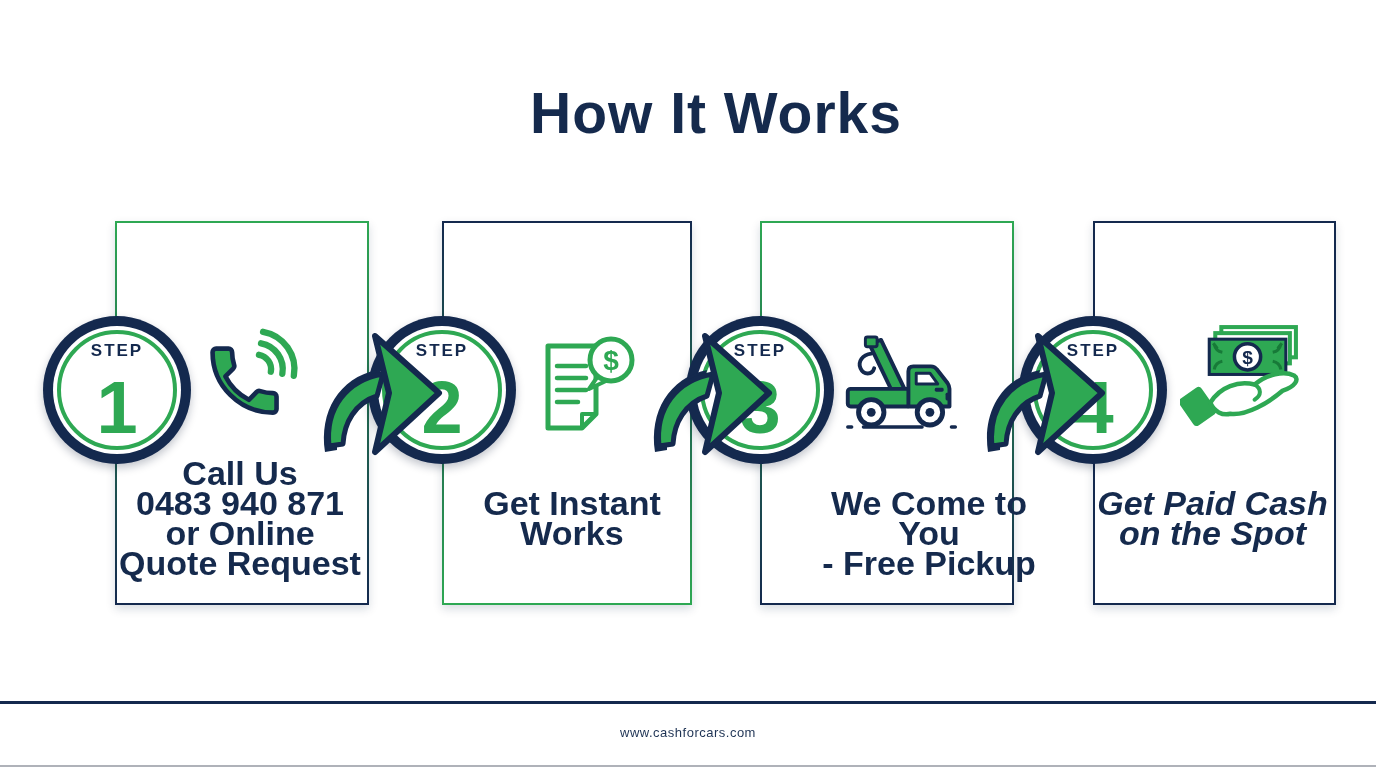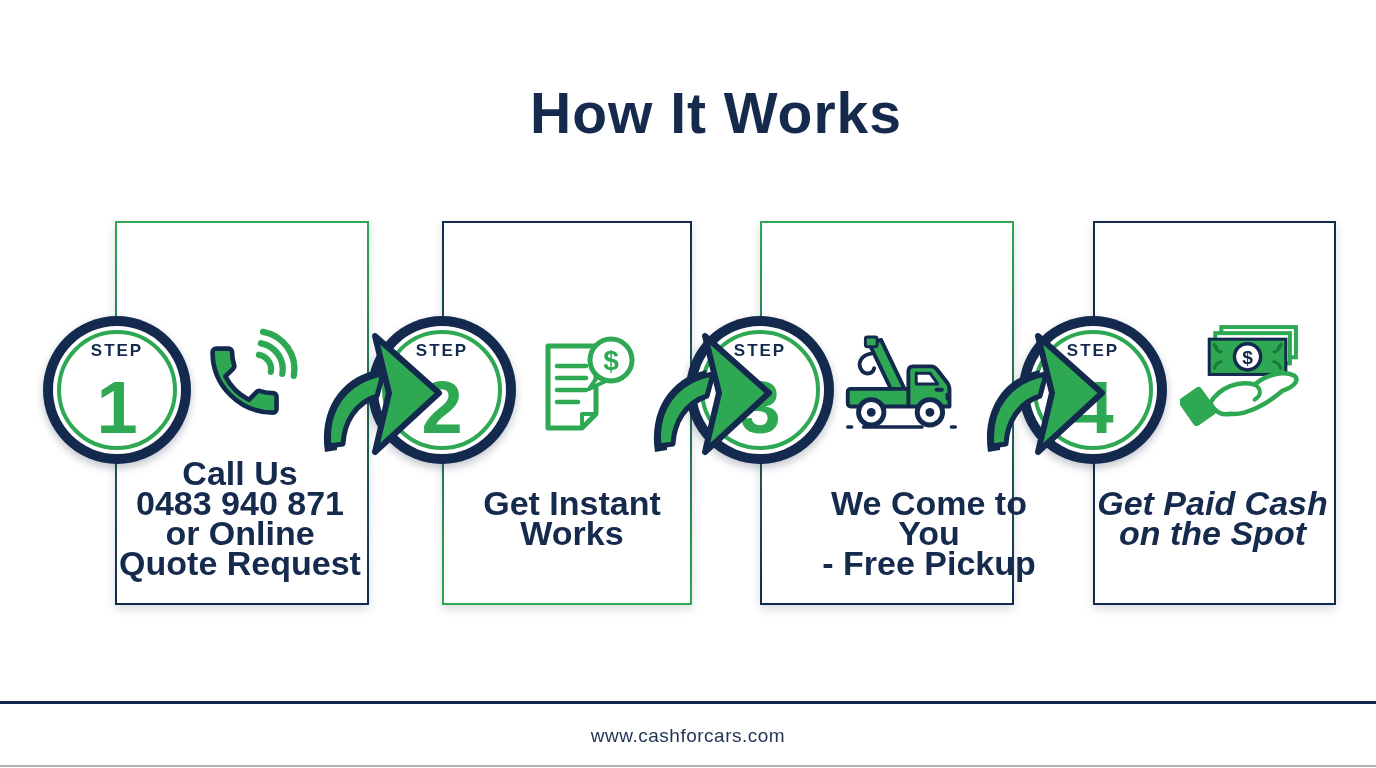--- a/index.html
+++ b/index.html
@@ -38,21 +38,21 @@
     position:absolute;text-align:center;color:#152A4D;
     font-size:34px;font-weight:bold;line-height:30px;
   }
   .text-1{left:115px;width:250px;top:458px;}
   .text-2{left:442px;width:246px;top:488px;margin-left:7px;}
   .text-3{left:760px;width:250px;top:488px;margin-left:44px;}
   .text-4{left:1093px;width:239px;top:488px;font-style:italic;}
   .footer-line{position:absolute;top:701px;left:0;width:100%;height:3px;background:#14294E;}
   .footer-text{
     position:absolute;top:725px;left:0;width:100%;text-align:center;
-    font-size:19px;font-weight:500;color:#1E3354;letter-spacing:.5px;
+    font-size:13px;font-weight:500;color:#1E3354;letter-spacing:.5px;
   }
   .bottom-edge{position:absolute;top:765px;left:0;width:100%;height:2px;background:rgba(25,35,55,.35);}
 </style>
 </head>
 <body>
 
 <div class="canvas">
 
   <div class="title">How It Works</div>
 

